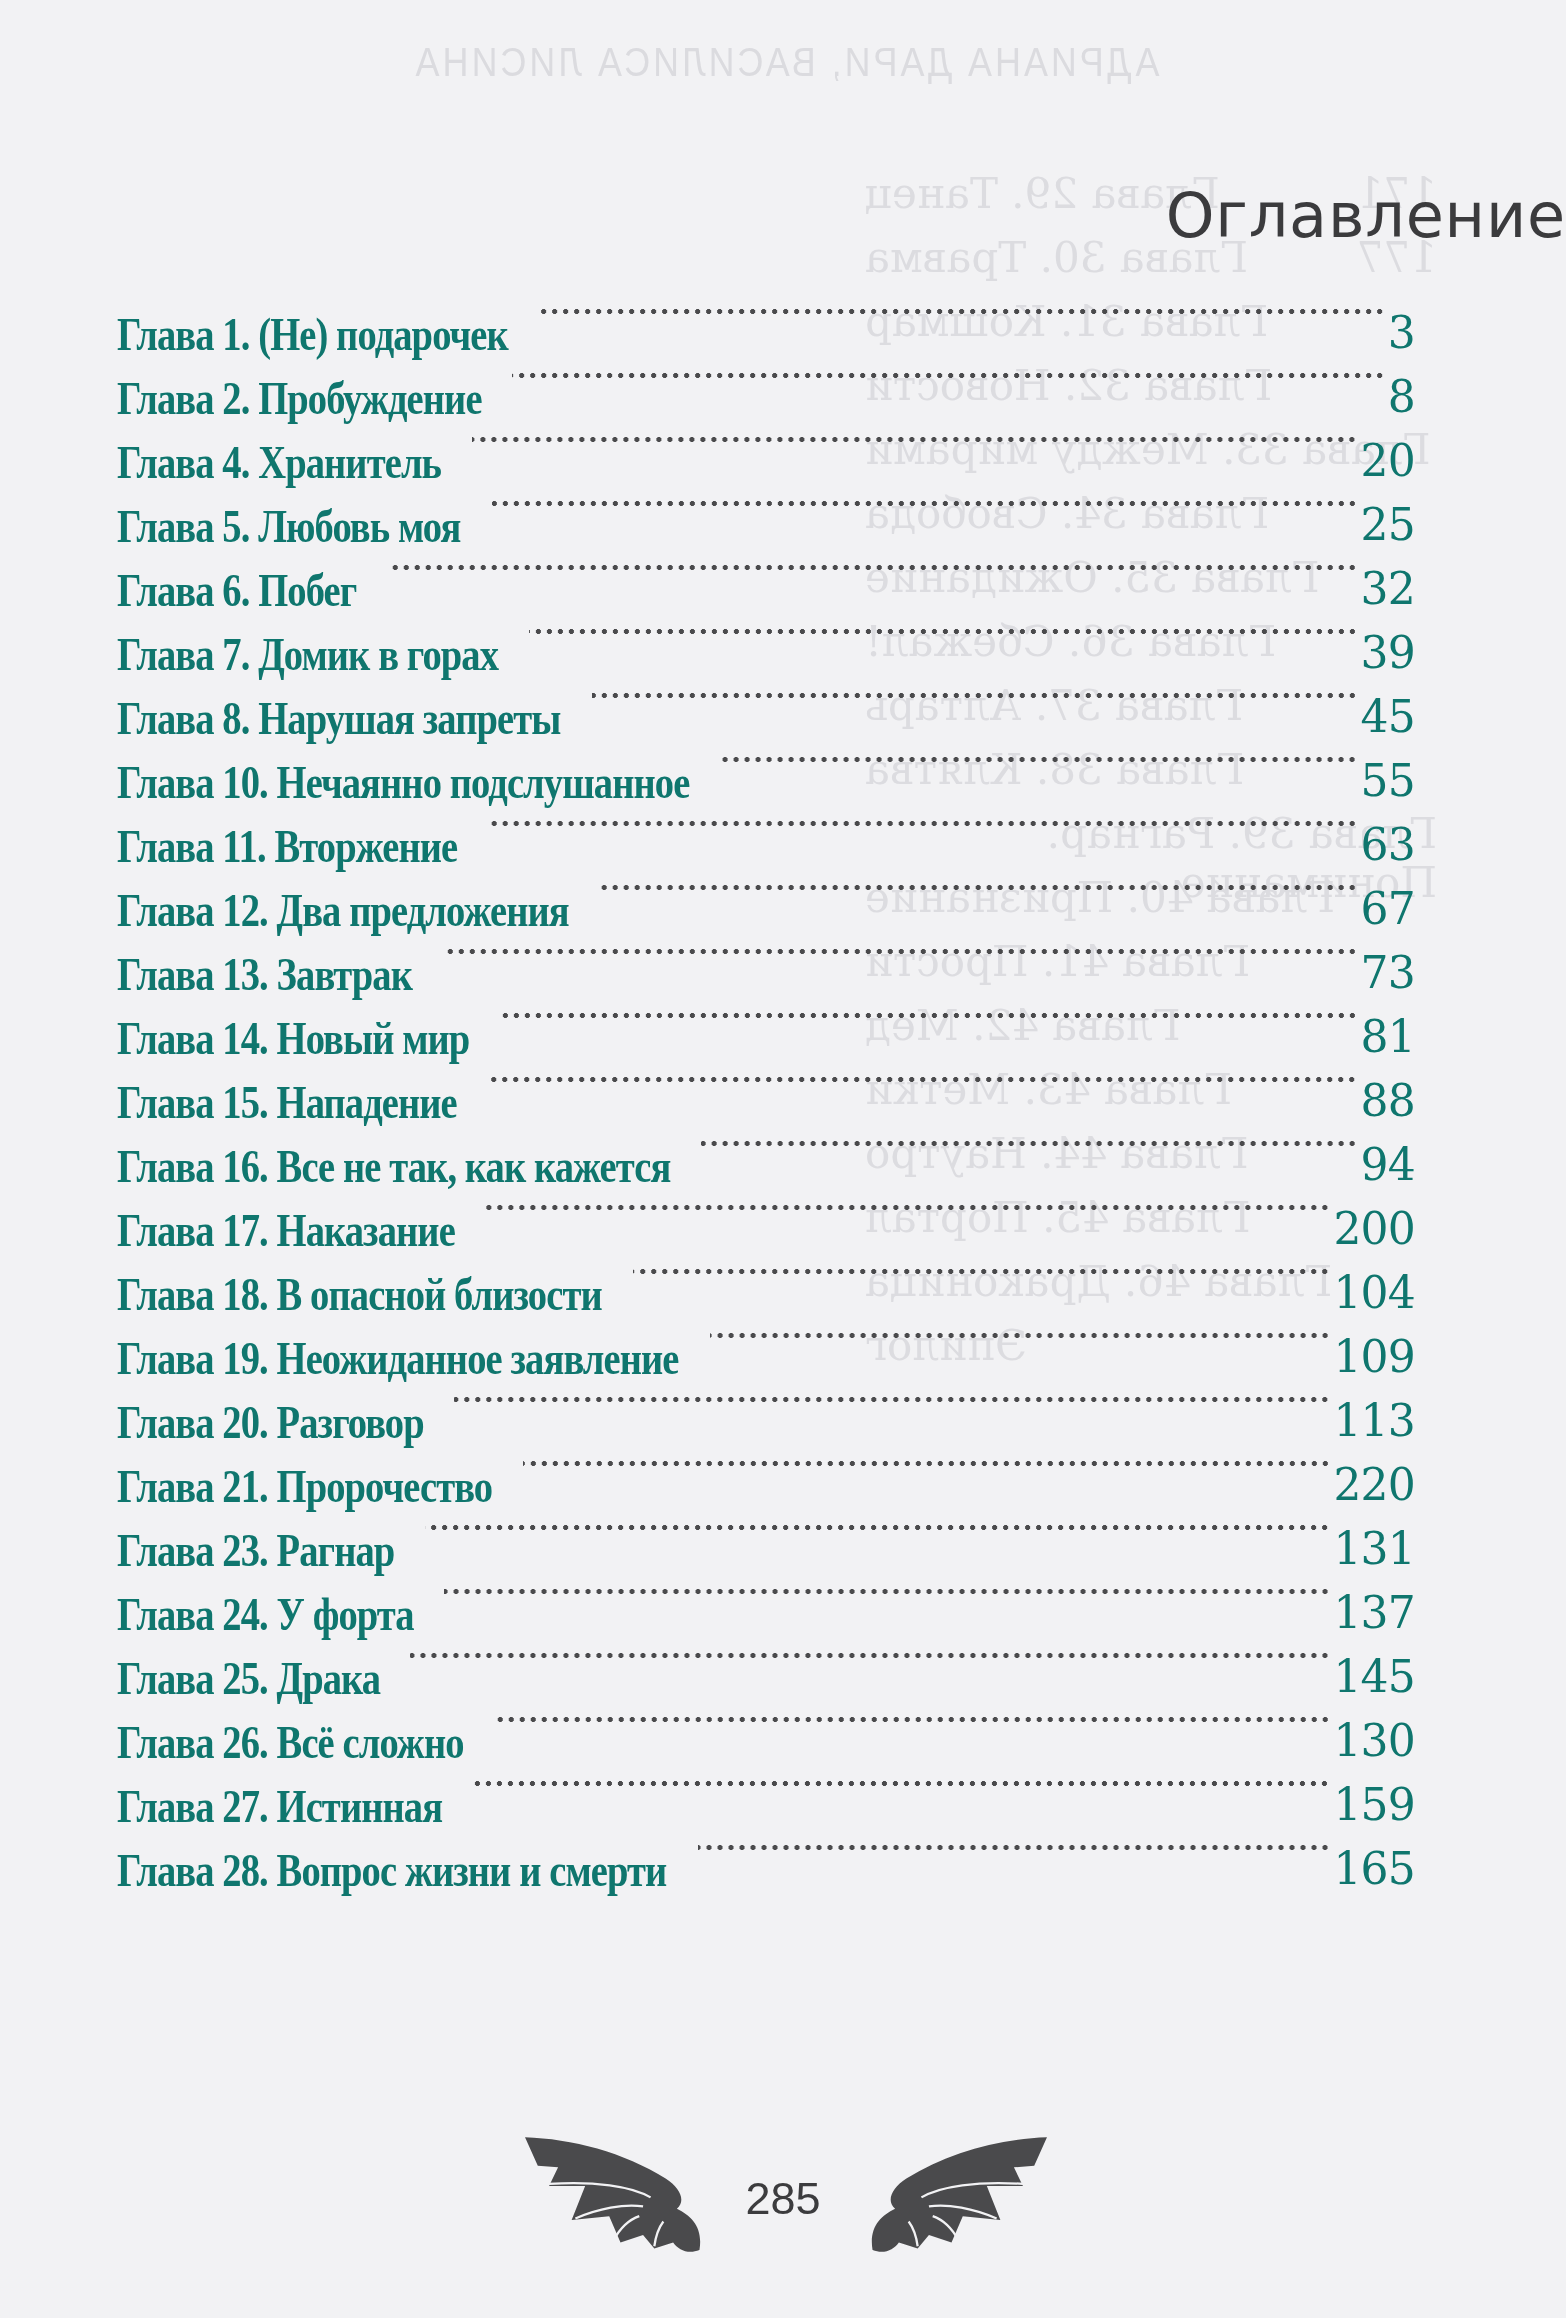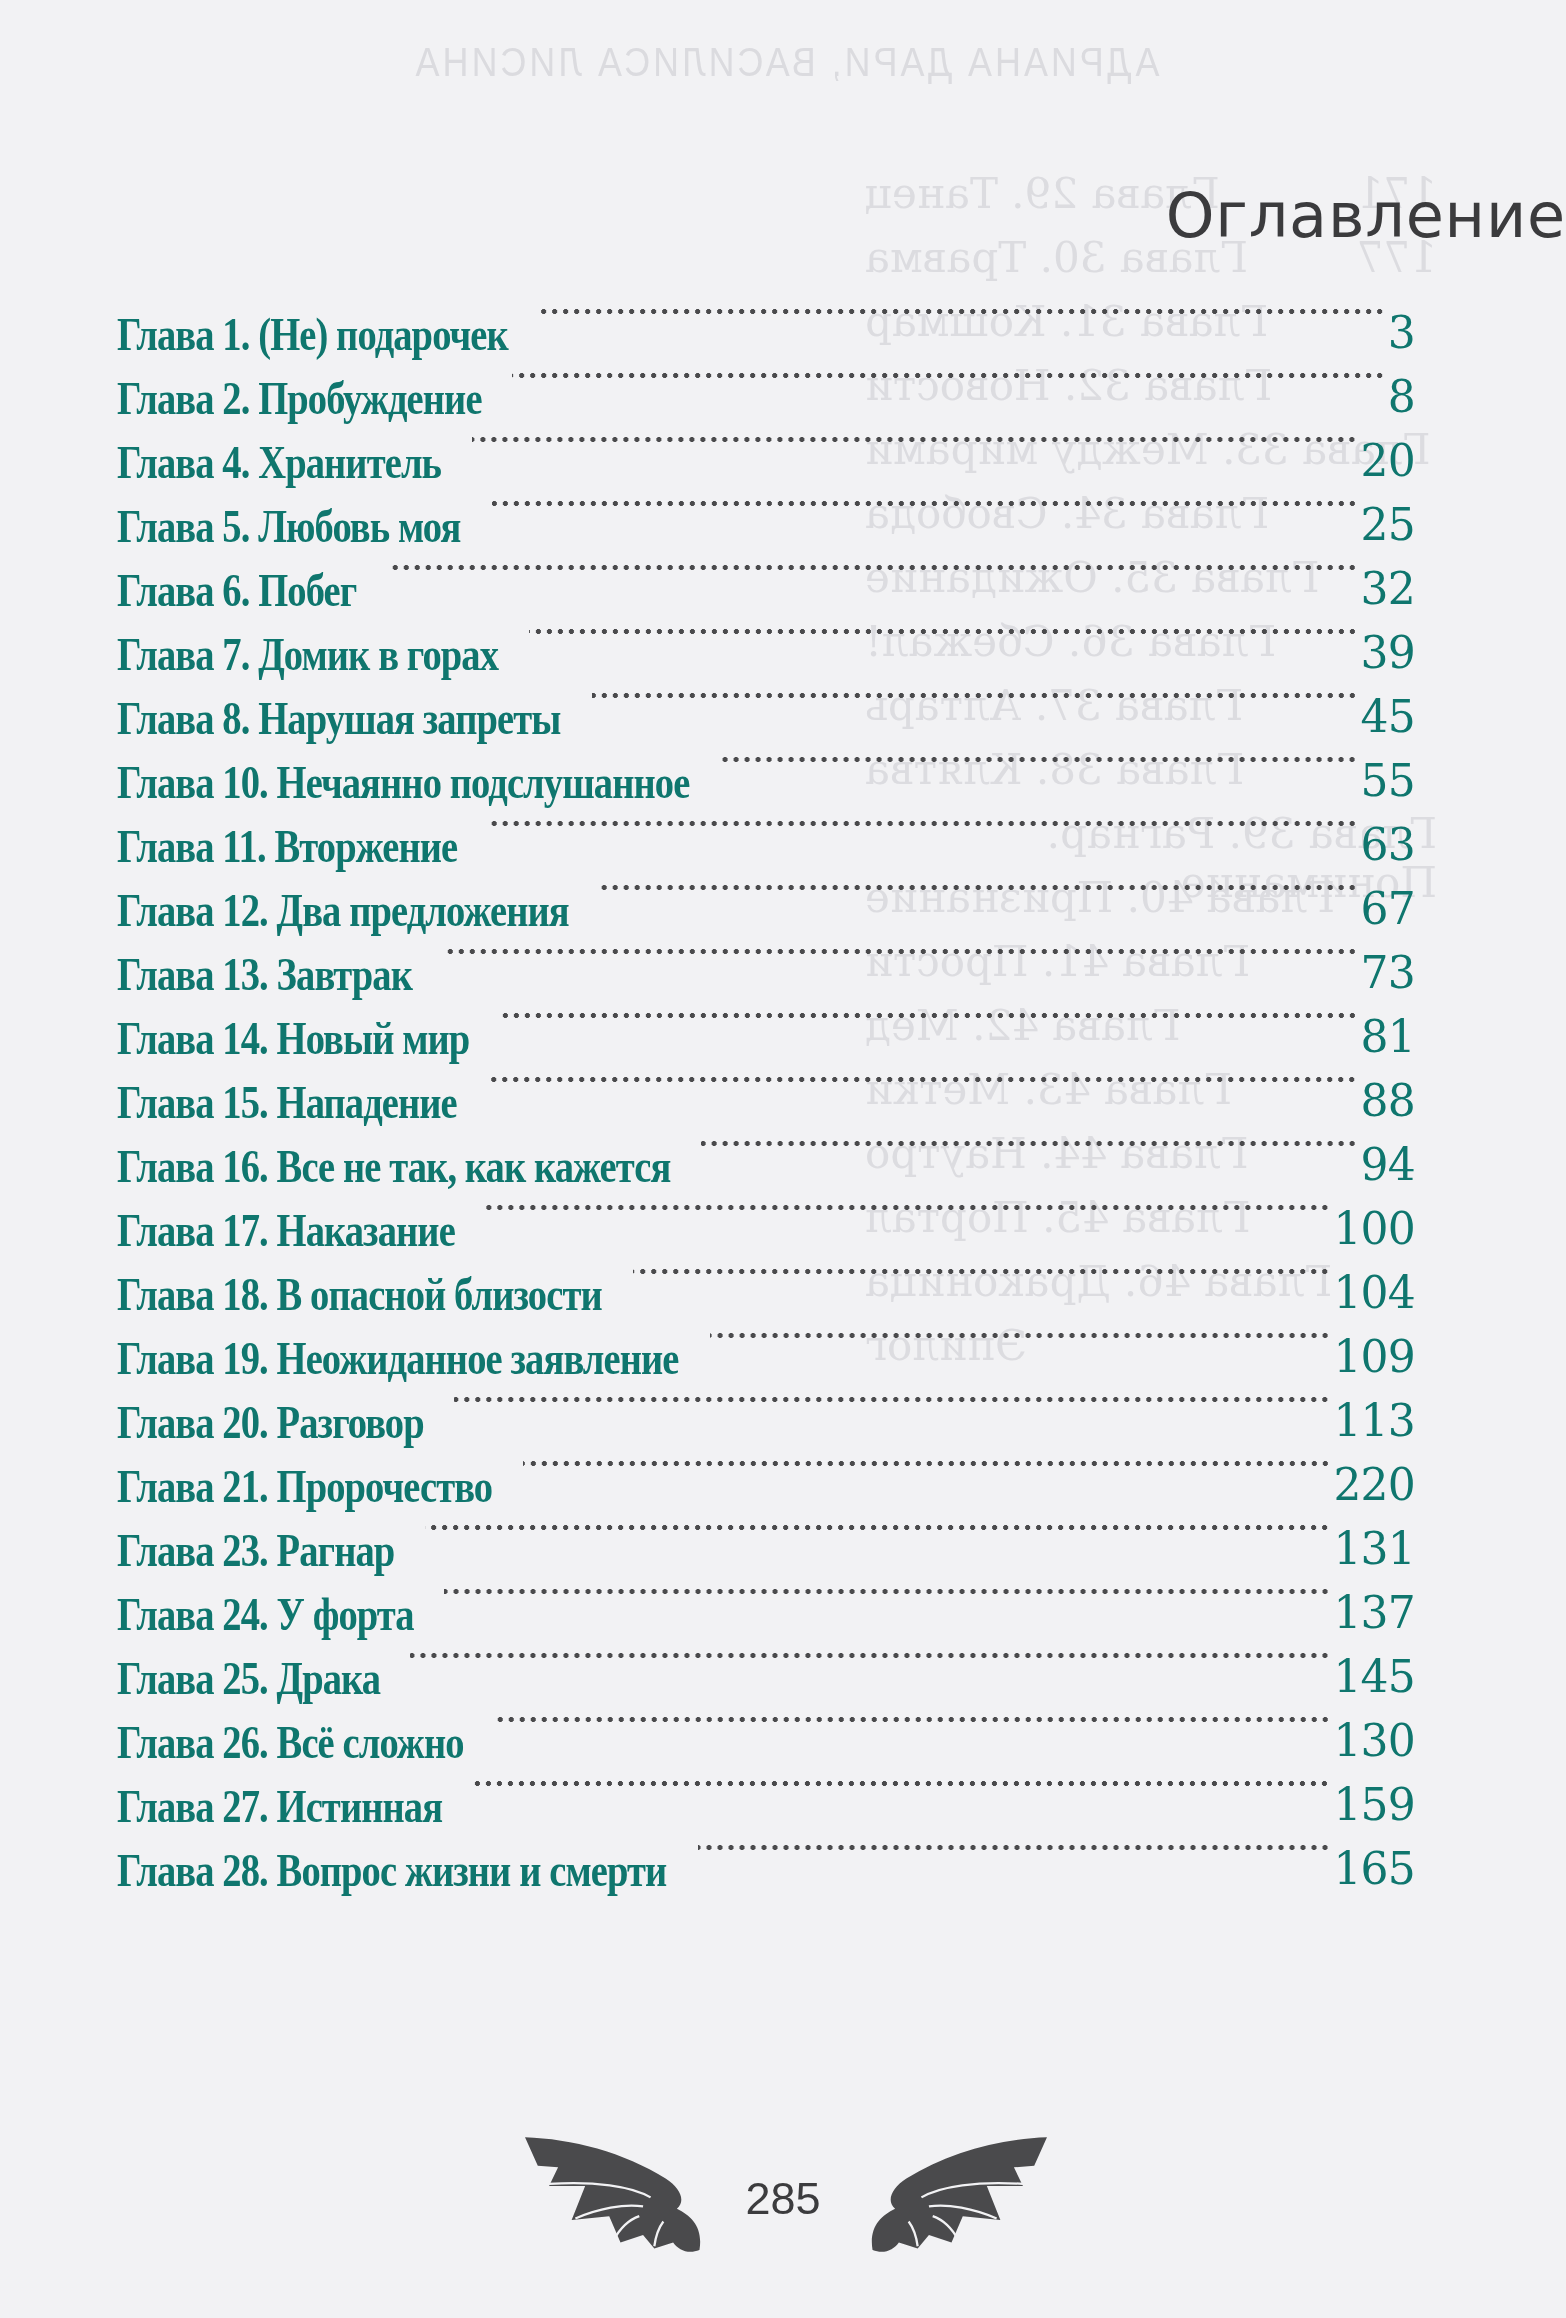--- a/index.html
+++ b/index.html
@@ -219,21 +219,21 @@
       <span class="toc-page">88</span>
     </div>
     <div class="toc-row">
       <span class="toc-title" style="display: inline-block; transform: scaleX(0.82); margin-right: -121px;">Глава 16. Все не так, как кажется</span>
       <span class="toc-leader"></span>
       <span class="toc-page">94</span>
     </div>
     <div class="toc-row">
       <span class="toc-title" style="display: inline-block; transform: scaleX(0.82); margin-right: -74px;">Глава 17. Наказание</span>
       <span class="toc-leader"></span>
-      <span class="toc-page">100</span>
+      <span class="toc-page">200</span>
     </div>
     <div class="toc-row">
       <span class="toc-title" style="display: inline-block; transform: scaleX(0.82); margin-right: -105px;">Глава 18. В опасной близости</span>
       <span class="toc-leader"></span>
       <span class="toc-page">104</span>
     </div>
     <div class="toc-row">
       <span class="toc-title" style="display: inline-block; transform: scaleX(0.82); margin-right: -122px;">Глава 19. Неожиданное заявление</span>
       <span class="toc-leader"></span>
       <span class="toc-page">109</span>

